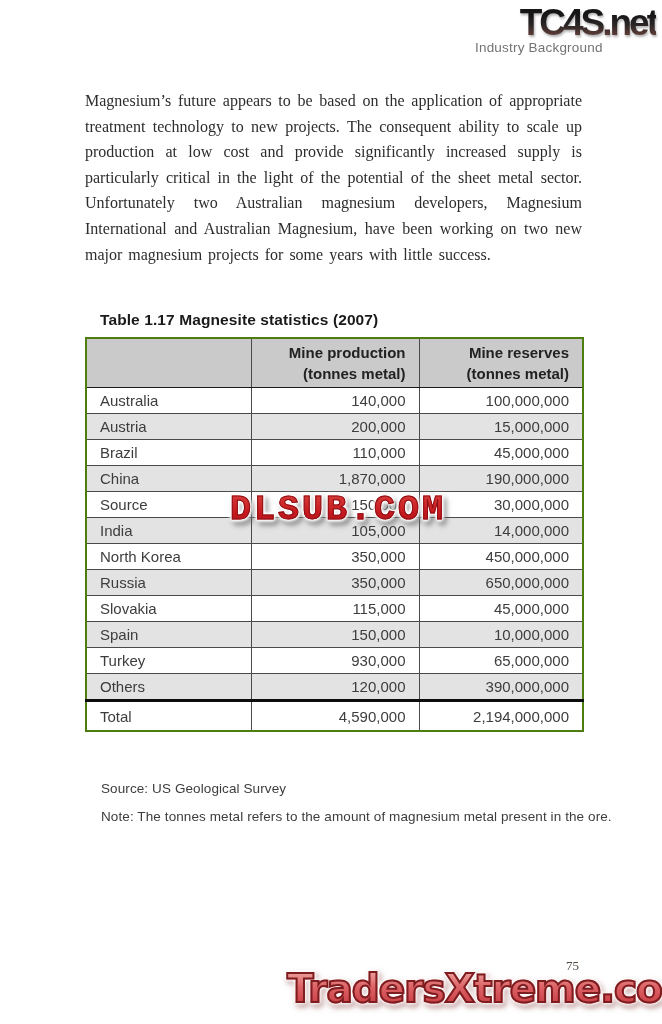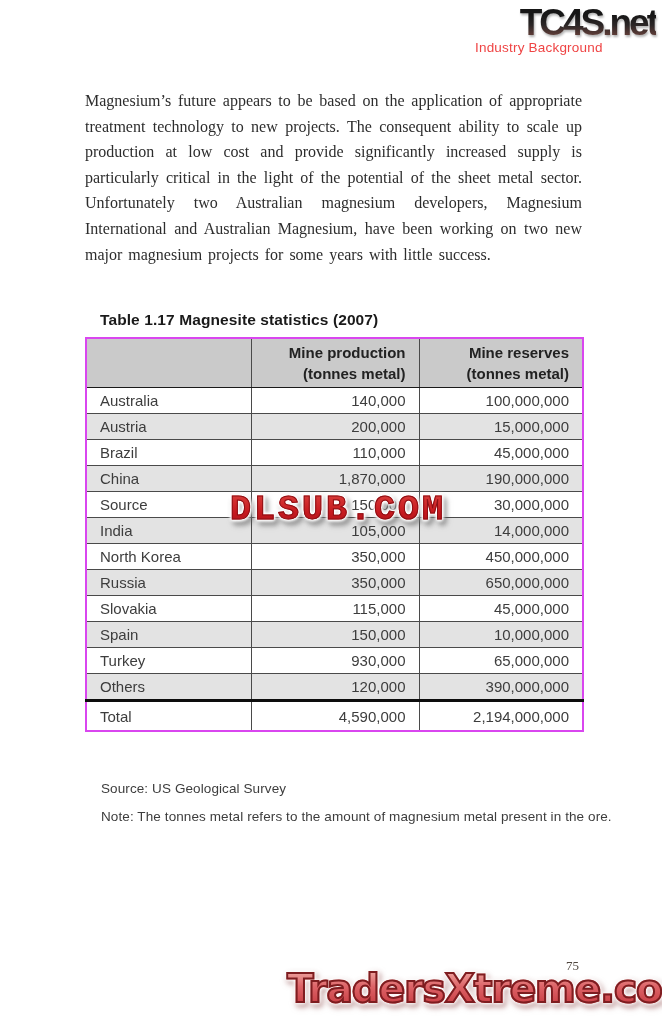--- a/index.html
+++ b/index.html
@@ -16,21 +16,21 @@
     font-family:"Liberation Sans",sans-serif;
     font-weight:bold;font-size:37px;letter-spacing:-3px;
     background:linear-gradient(#161616 30%,#2b2626 55%,#7c4a42 92%);
     -webkit-background-clip:text;background-clip:text;
     color:transparent;
     filter:drop-shadow(1px 2px 1px rgba(0,0,0,0.30));
     white-space:nowrap;
   }
   .section-label{
     position:absolute;top:40px;left:475px;
-    font-size:13.5px;color:#ef4444;letter-spacing:0.2px;
+    font-size:13.5px;color:#737373;letter-spacing:0.2px;
     white-space:nowrap;
   }
   
   .body-text{
     position:absolute;top:88px;left:85px;width:497px;margin:0;
     font-family:"Liberation Serif",serif;
     font-size:16px;line-height:25.6px;color:#2d2d2d;
     text-align:justify;word-spacing:2px;
   }
   
@@ -45,21 +45,21 @@
     font-size:15px;color:#3d3d3d;
   }
   table.stats col.c1{width:165px;}
   table.stats col.c2{width:168px;}
   table.stats col.c3{width:164px;}
   table.stats th,table.stats td{
     border:1px solid #4a4a4a;
     padding:0 13px;
     font-weight:normal;
   }
-  table.stats{border:2px solid #d946ef;}
+  table.stats{border:2px solid #4d7c0f;}
   table.stats thead th{
     background:#cacaca;height:48px;
     text-align:right;vertical-align:middle;
     font-weight:bold;color:#222;
     border-bottom:1px solid #1a1a1a;
     line-height:21px;
   }
   table.stats thead th span{display:block;}
   table.stats tbody td{height:25px;}
   table.stats tbody td.num{text-align:right;}

